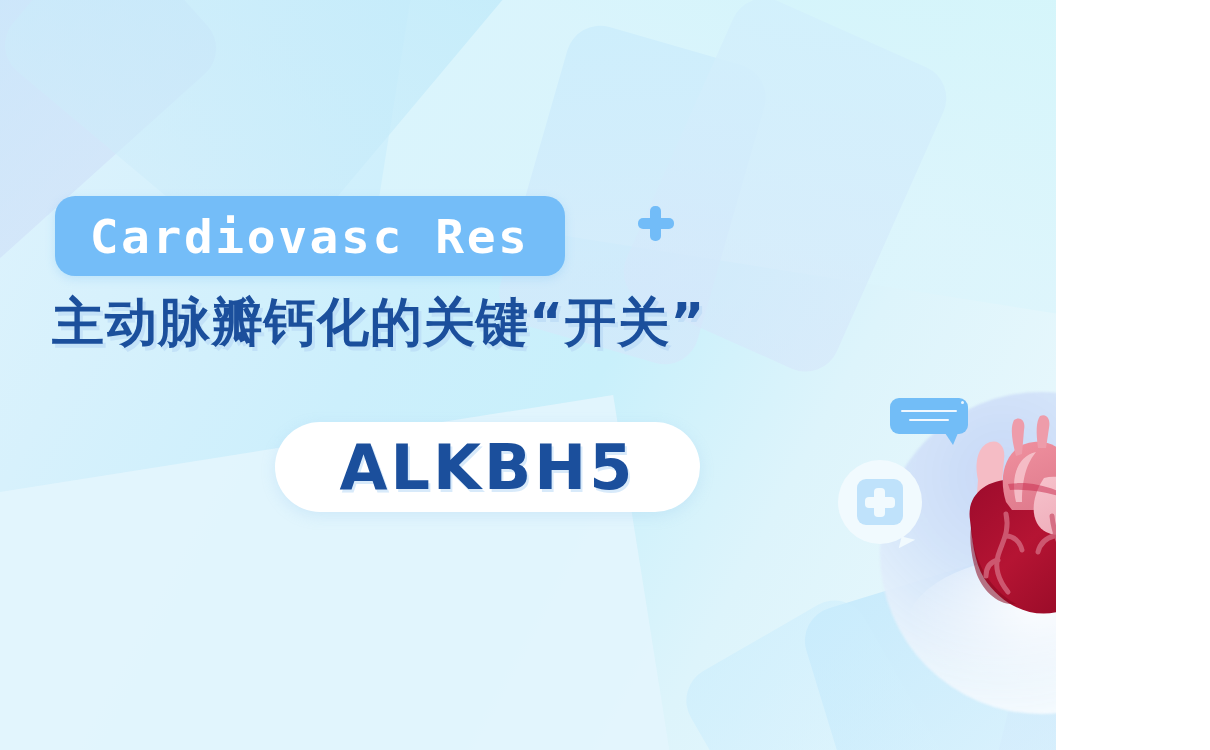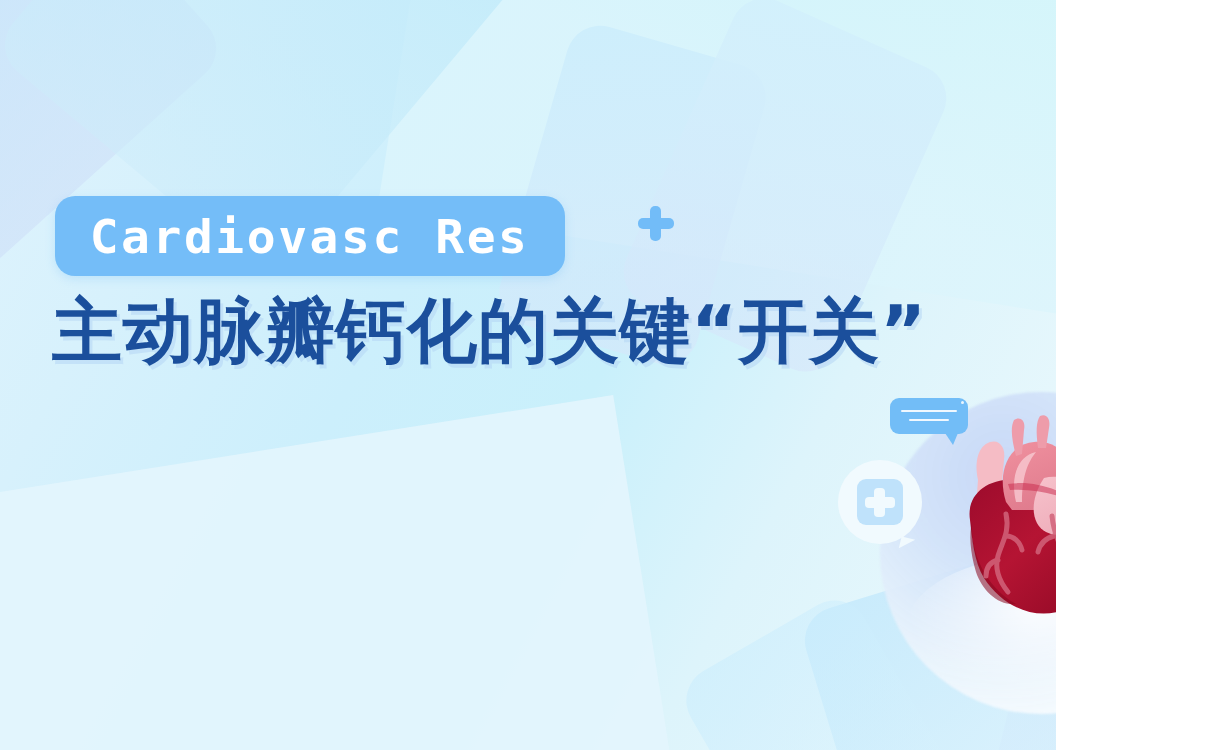--- a/index.html
+++ b/index.html
@@ -241,21 +241,21 @@
     font-family: "DejaVu Sans Mono", "Liberation Mono", monospace;
     font-stretch: condensed;
     transform: scaleX(1.02);
   }
 
   .headline {
     position: absolute;
     left: 52px; top: 296px;
     width: 1100px;
     color: #1b4f9c;
-    font-size: 70px;
+    font-size: 52px;
     font-weight: 700;
     line-height: 1;
     letter-spacing: 1px;
     white-space: nowrap;
     text-shadow: 3px 4px 0 rgba(180,214,244,.55);
     font-family: "DejaVu Sans", "Liberation Sans", sans-serif;
   }
 
   .gene-pill {
     position: absolute;
@@ -387,14 +387,17 @@
         <i class="v"></i>
       </span>
   </div>
 
   <div class="journal-badge">
     <span>Cardiovasc Res</span>
   </div>
 
   <div class="headline">主动脉瓣钙化的关键“开关”</div>
 
+  <div class="gene-pill">
+    <span>ALKBH5</span>
+  </div>
 
 </div>
 
 </body></html>

